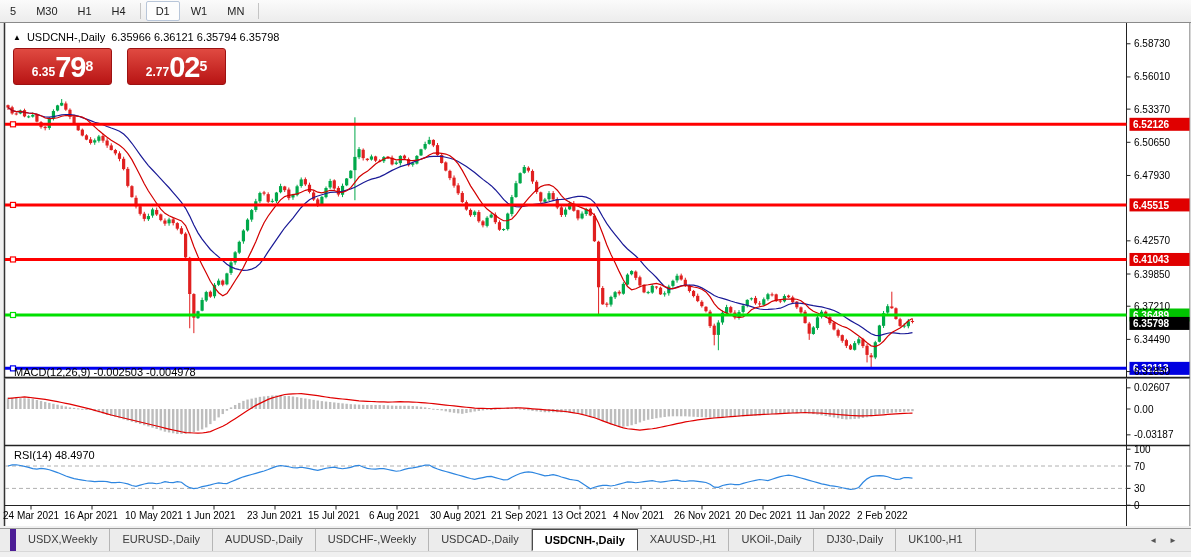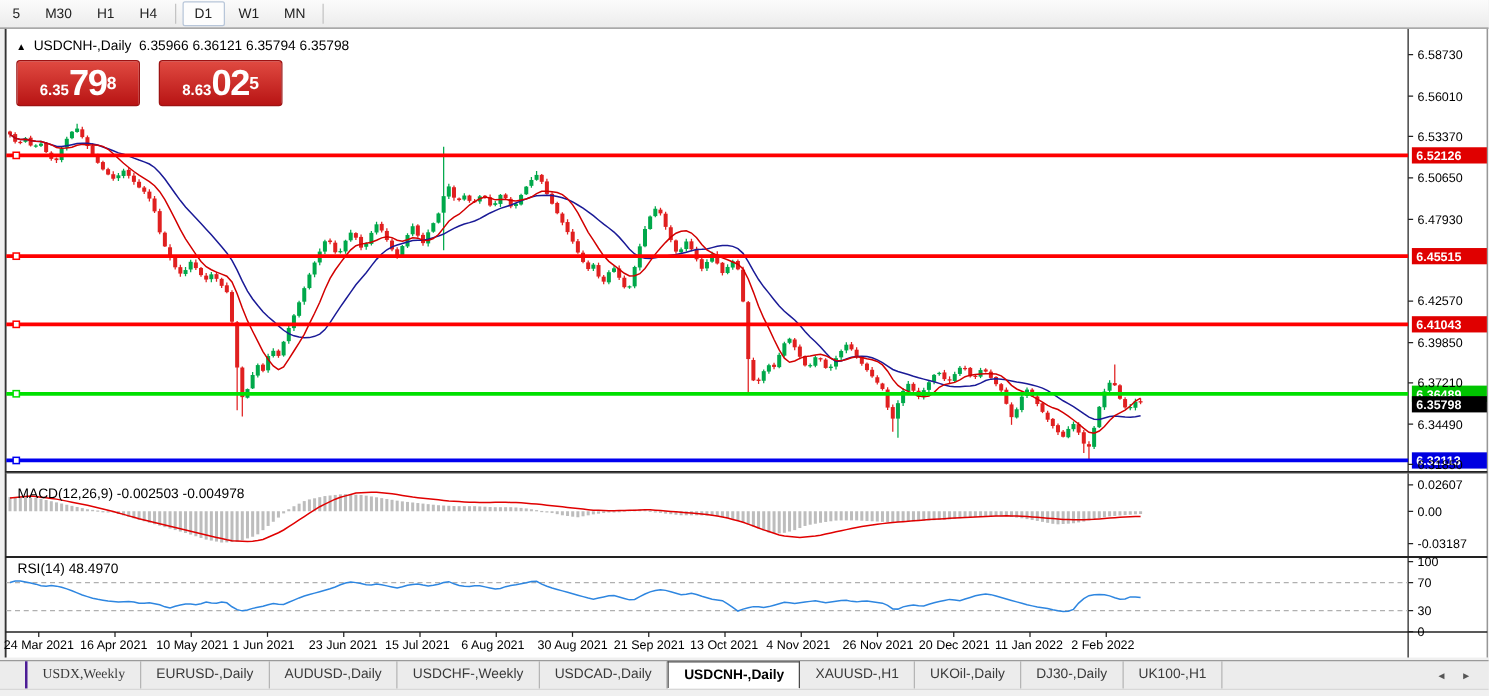--- a/index.html
+++ b/index.html
@@ -39,30 +39,30 @@
   .price-panel { width:104px; height:37px; background:linear-gradient(#e04a41,#b81414);
     border:1px solid #9d1212; border-radius:3px; color:#fff; display:flex;
     align-items:flex-end; justify-content:center; padding-bottom:2px; }
   .price-panel.sell { margin-right:3px; }
   .pp-prefix { font-size:12px; font-weight:bold; line-height:20px; }
   .pp-big { font-size:29px; font-weight:bold; line-height:30px; letter-spacing:-1px; }
   .pp-sup { font-size:14px; font-weight:bold; line-height:34px; align-self:flex-start; }
 
   
   .ind-label { position:absolute; left:14px; font-size:11px; color:#000; white-space:nowrap; }
-  #macd-label { top:389px; }
+  #macd-label { top:366px; }
   #rsi-label  { top:449px; }
 
   
   #tabs { position:absolute; left:0; top:528px; width:1191px; height:23px;
     background:#ececec; border-top:1px solid #9a9a9a; display:flex; align-items:stretch;
     font-size:11px; color:#3a3a3a; }
   .tab { padding:4px 12px 0 12px; border-right:1px solid #b5b5b5; cursor:default;
     white-space:nowrap; }
-  .tab:first-child { border-left:2px solid #4c1d95; margin-left:20px;font-family:Liberation Serif, serif; }
+  .tab:first-child { border-left:6px solid #4c1d95; margin-left:10px; }
   .tab.active { background:#fff; border:1px solid #4a4a4a; border-bottom:1px solid #fff;
     font-weight:bold; color:#000; }
   #tab-scroll { margin-left:auto; display:flex; align-items:center; gap:12px;
     padding-right:14px; color:#555; font-size:8px; }
   #bottom-strip { position:absolute; left:0; top:551px; width:1191px; height:6px;
     background:#f0f0f0; border-top:1px solid #d8d8d8; }
 </style>
 </head>
 <body>
 
@@ -862,21 +862,21 @@
   </div>
 
   <div id="trade-panel">
     <div id="trade-row2">
       <div class="price-panel sell">
         <span class="pp-prefix">6.35</span>
         <span class="pp-big">79</span>
         <span class="pp-sup">8</span>
       </div>
       <div class="price-panel buy">
-        <span class="pp-prefix">8.63</span>
+        <span class="pp-prefix">2.77</span>
         <span class="pp-big">02</span>
         <span class="pp-sup">5</span>
       </div>
     </div>
   </div>
 
   <div class="ind-label" id="macd-label">MACD(12,26,9) -0.002503 -0.004978</div>
   <div class="ind-label" id="rsi-label">RSI(14) 48.4970</div>
 
   <div id="tabs">

